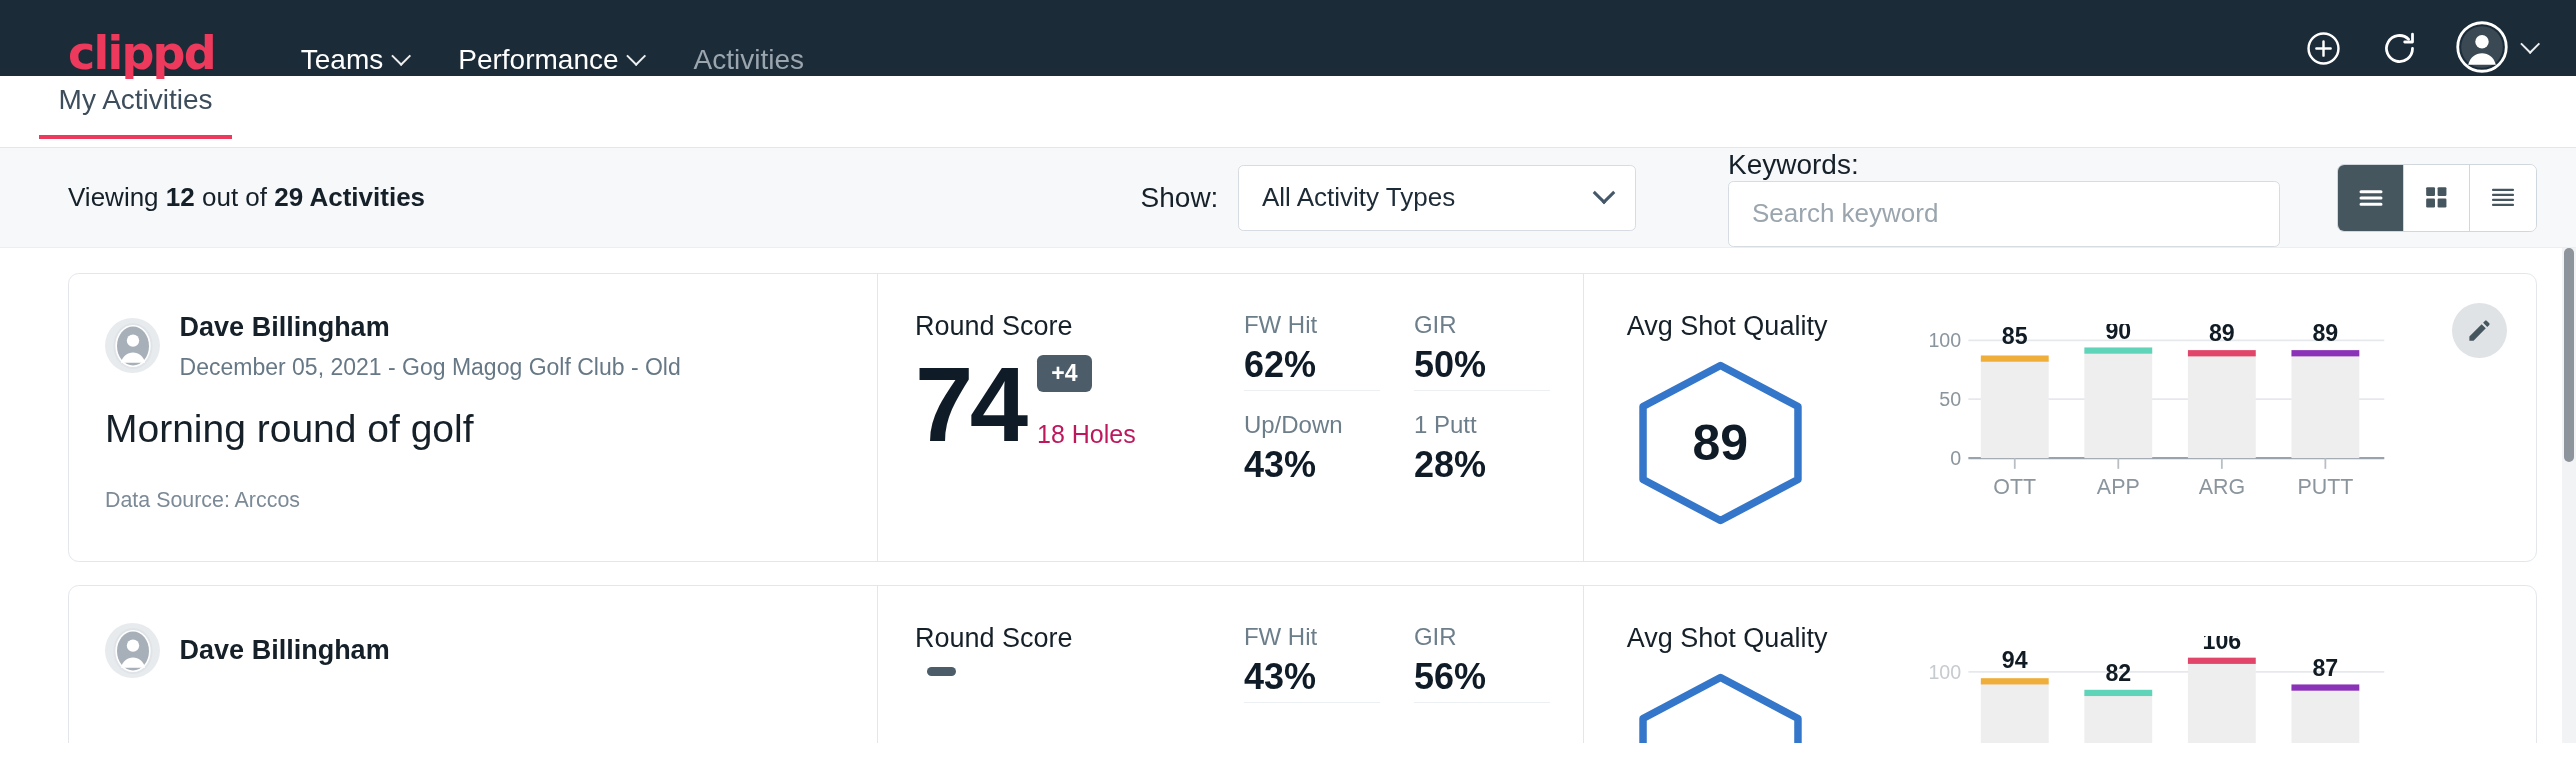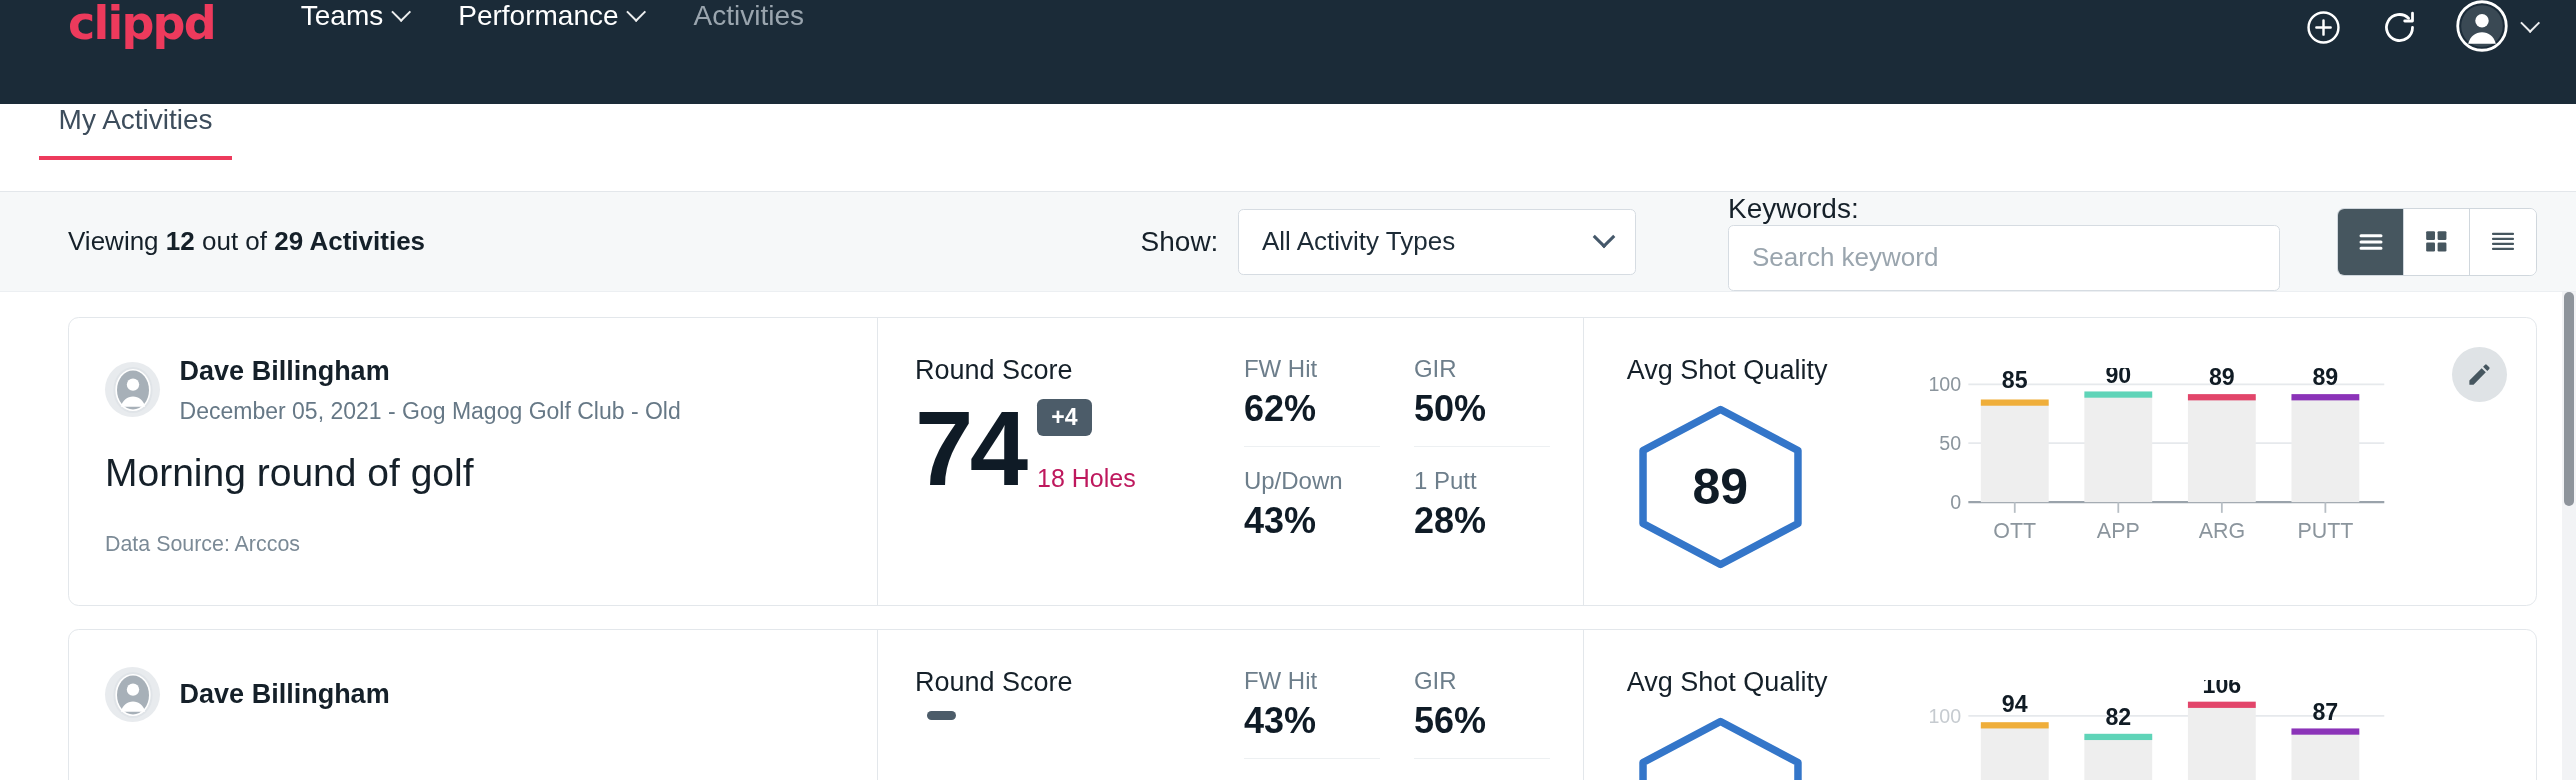--- a/index.html
+++ b/index.html
@@ -6,24 +6,24 @@
   html,body { width:2576px; height:780px; overflow:hidden; }
   body {
     font-family:"Liberation Sans", sans-serif;
     background:#ffffff;
     color:#152029;
     -webkit-font-smoothing:antialiased;
   }
 
   
   .navbar {
-    height:104px;
+    height:76px;
     background:#1b2b38;
     display:flex;
-    align-items:flex-start;
+    align-items:flex-end;
     padding:0 39px 0 68px;
     position:relative;
   }
   .logo {
     font-size:46px;
     font-weight:700;
     color:#ed3a5c;
     letter-spacing:-1.8px;
     font-family:"DejaVu Sans", sans-serif;
     line-height:1;
@@ -44,22 +44,22 @@
     opacity:.92;
   }
   .nav-right {
     margin-left:auto; display:flex; align-items:center; gap:37px;
   }
   .icon-btn { cursor:pointer; display:flex; align-items:center; justify-content:center; }
   .avatar-wrap { display:flex; align-items:center; gap:14.3px; cursor:pointer; }
 
   
   .tabbar {
-    height:88px; background:#fff; border-bottom:0.9px solid #e3e7eb;
-    display:flex; align-items:flex-start; padding-left:39px;
+    height:72px; background:#fff; border-bottom:0.9px solid #e3e7eb;
+    display:flex; align-items:center; padding-left:39px;
   }
   .tab {
     font-size:28px; color:#3d4d5c; padding:0 19.6px 19.6px 19.6px;
     border-bottom:4.5px solid transparent; cursor:pointer; white-space:nowrap;
   }
   .tab.active { color:#3d4d5c; border-bottom-color:#ed3a5c; }
 
   
   .filterbar {
     background:#f6f8f9;
@@ -138,21 +138,21 @@
   .score-side { display:flex; flex-direction:column; justify-content:space-between;
     margin-left:12.5px; height:100px; padding-bottom:5.4px; }
   .badge {
     background:#4c5c69; color:#fff; font-size:23px; font-weight:700;
     border-radius:6.2px; padding:4.5px 14.3px; align-self:flex-start; line-height:1.25;
   }
   .holes { font-size:25px; color:#be185d; white-space:nowrap; }
 
   .card-stats { width:375px; padding:37px 0 30px 36px; display:grid;
     grid-template-columns:136px 136px; grid-auto-rows:min-content; column-gap:34px; }
-  .stat { padding-bottom:16px; }
+  .stat { padding-bottom:4px; }
   .stat.topline { border-bottom:1.8px solid #edf0f2; margin-bottom:19.6px; }
   .stat-lbl { font-size:24px; color:#6d7e8b; }
   .stat-val { font-size:36px; font-weight:700; color:#0f1b26; margin-top:5.4px; }
 
   .card-quality { flex:1; padding:37px 0 30px 43px; display:flex; }
   .q-left { width:268px; }
   .hexwrap { margin-top:16px; }
   .hexnum {
     position:absolute; font-size:50px; font-weight:700; color:#0f1b26;
   }

